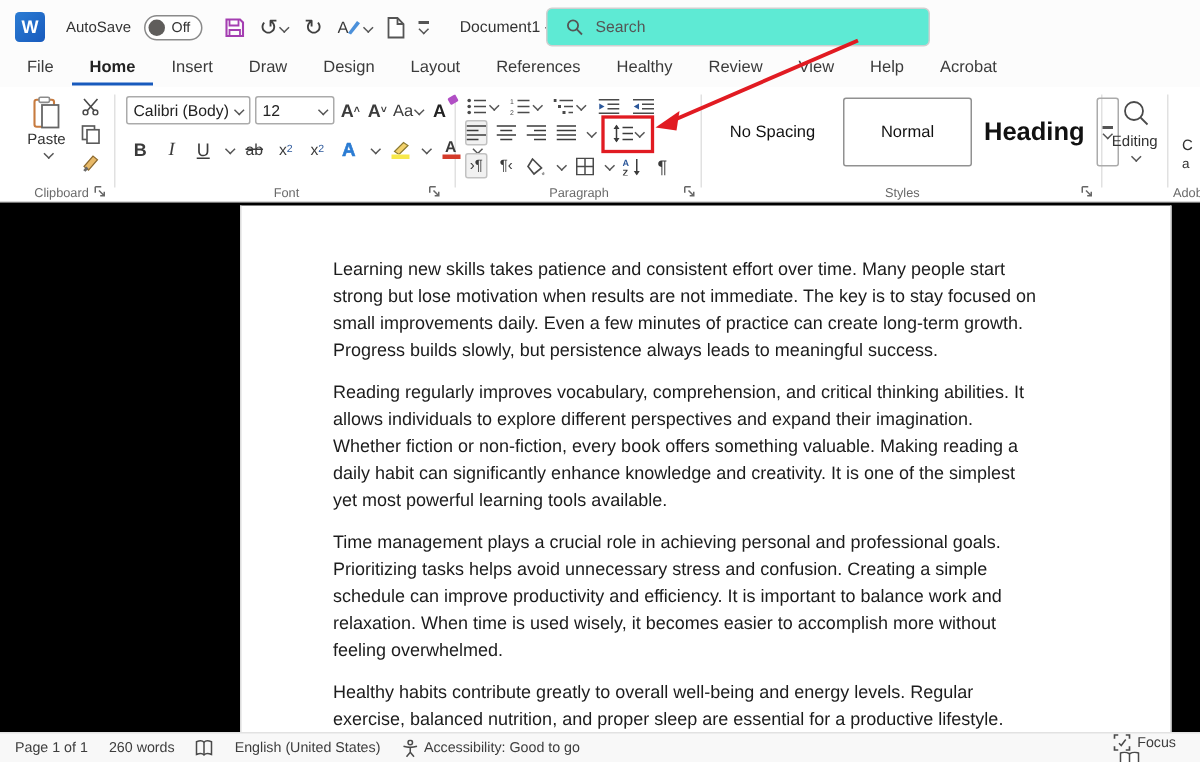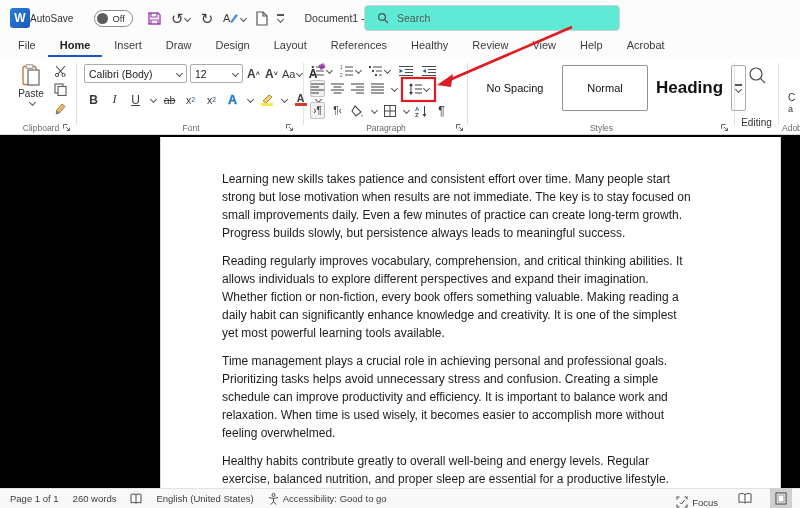--- a/index.html
+++ b/index.html
@@ -5,21 +5,21 @@
   :root{ --accent:#185abd; --red:#e11b22; }
   *{box-sizing:border-box;}
   html,body{margin:0;padding:0;}
   body{width:800px;height:508px;position:relative;overflow:hidden;
        font-family:"Liberation Sans",sans-serif;background:#fff;color:#252525;}
 
   
   .titlebar{height:36px;display:flex;align-items:center;background:#fcfcfc;padding-left:10px;}
   .wordlogo{width:20px;height:20px;border-radius:3px;background:linear-gradient(135deg,#2b7cd3,#185abd);
             color:#fff;font-size:12px;font-weight:700;display:flex;align-items:center;justify-content:center;}
-  .autosave{display:flex;align-items:center;gap:21px;font-size:10px;color:#333;}
+  .autosave{display:flex;align-items:center;gap:9px;margin-left:14px;font-size:10px;color:#333;}
   .toggle{display:flex;align-items:center;gap:4px;border:1px solid #8a8a8a;border-radius:9px;
           padding:1px 7px 1px 2px;height:17px;background:#fff;}
   .knob{width:11px;height:11px;border-radius:50%;background:#5f5d5b;}
   .toggle .off{font-size:9.5px;color:#333;}
   .qat{display:flex;align-items:center;gap:9px;margin-left:14px;color:#404040;}
   .qat .uni{font-size:15px;line-height:1;color:#404040;}
   .chev{width:5px;height:5px;border-right:1.2px solid #555;border-bottom:1.2px solid #555;
         display:inline-block;transform:rotate(45deg);margin-left:2px;vertical-align:2px;}
   .qatmore{display:flex;flex-direction:column;align-items:center;gap:1px;}
   .qatmore .bar{width:7px;height:1.2px;background:#555;}
@@ -83,38 +83,38 @@
   .stycell{display:flex;align-items:center;justify-content:center;border-radius:2px;padding:0 10px;color:#111;}
   .stycell.normal{border:1.5px solid #919191;width:86px;font-size:11px;}
   .stycell.nospace{width:86px;font-size:11px;}
   .stycell.heading{font-size:17px;font-weight:700;padding:0 4px;}
   .stymore{width:15px;height:46px;border:1px solid #ababab;border-radius:2px;display:flex;flex-direction:column;
            align-items:center;justify-content:center;gap:1px;}
   .stymore .bar{width:7px;height:1.2px;background:#555;}
 
   
   .g-edit{position:absolute;left:737px;top:0;width:39px;height:77px;display:flex;flex-direction:column;
-          align-items:center;padding-top:8px;font-size:10px;color:#333;gap:28px;}
+          align-items:center;padding-top:8px;font-size:10px;color:#333;}
   .g-adobe{position:absolute;left:781px;top:0;width:19px;height:77px;font-size:10px;color:#333;overflow:hidden;}
   .g-adobe .l1{position:absolute;left:7px;top:34px;}
   .g-adobe .l2{position:absolute;left:7px;top:46px;font-size:9px;}
   .g-adobe .lab{position:absolute;left:1px;bottom:2px;font-size:8.5px;color:#696969;}
 
   
   .docarea{position:relative;height:353px;background:#000000;}
   .page{position:absolute;left:160px;top:2px;width:621px;height:351px;background:#fff;
         border-left:1px solid #dcdcdc;border-right:1px solid #dcdcdc;}
   .textblock{margin:33px 0 0 61px;width:474px;font-size:12px;line-height:18px;color:#1c1c1c;}
   .textblock p{margin:0 0 10px 0;}
 
   
   .statusbar{position:relative;height:20px;background:#f8f8f8;border-top:1px solid #e2e2e2;
              display:flex;align-items:center;gap:14px;padding:0 10px;font-size:9.5px;color:#3d3d3d;}
   .sb-item{display:flex;align-items:center;gap:4px;white-space:nowrap;}
-  .sb-right{position:absolute;right:0;top:0;height:100%;display:flex;align-items:flex-end;}
+  .sb-right{position:absolute;right:0;top:0;height:100%;display:flex;align-items:flex-start;flex-direction:column;}
   .viewbtn{width:22px;height:20px;display:flex;align-items:center;justify-content:center;}
   .viewbtn.active{background:#cfcfcf;}
 
   
   .overlay{position:absolute;inset:0;pointer-events:none;z-index:60;}
 </style>
 </head>
 <body>
 
 <div class="titlebar">
@@ -225,21 +225,21 @@
     <span class="launcher" style="right:3px;">
       <svg width="9" height="9" viewBox="0 0 9 9">
           <path d="M1.5 1.5h4M1.5 1.5v4" stroke="#666" fill="none"></path>
           <path d="M4 4l3.5 3.5M7.5 4.8v2.7H4.8" stroke="#666" fill="none"></path>
         </svg>
     </span>
   </div>
 
   <div class="g-font">
     <div class="fr1">
-      <span class="combo" style="width:103px;">
+      <span class="combo" style="width:83px;">
         <span>Calibri (Body)</span>
           <span class="chev"></span>
       </span>
       <span class="combo" style="width:53px;">
         <span>12</span>
           <span class="chev"></span>
       </span>
       <span class="rbtn growA">
           <span>A</span>
           <sup>˄</sup>

